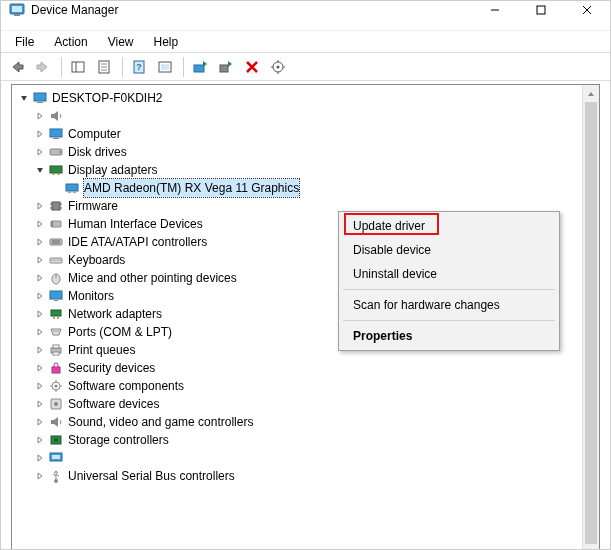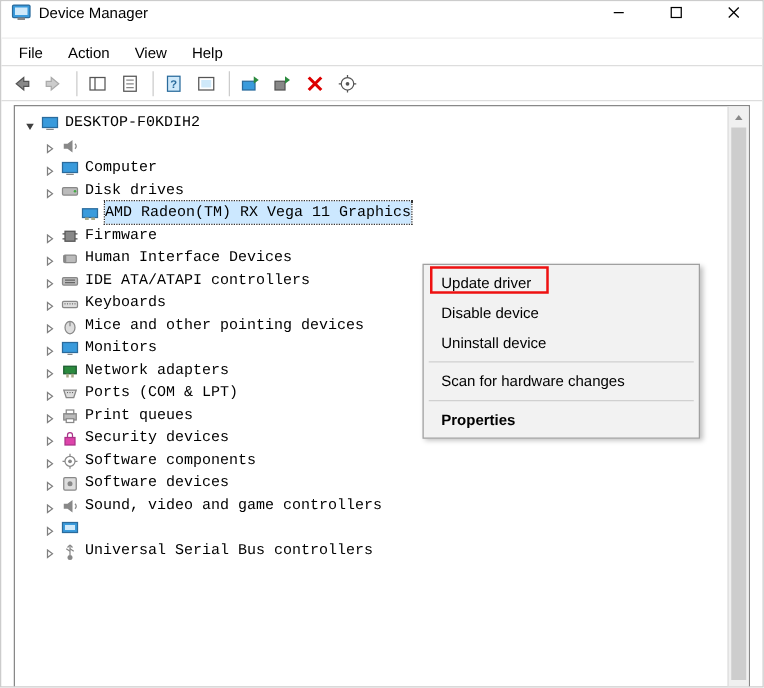--- a/index.html
+++ b/index.html
@@ -50,24 +50,23 @@
     border:1px solid #888;
     margin:3px 10px 10px 10px;
     height:478px;
     overflow:hidden;
     padding:4px 0;
   }
   .tree ul { list-style:none; margin:0; padding-left:16px; }
   .tree > ul { padding-left:4px; }
   .tree li { white-space:nowrap; }
   .row {
-    display:flex; align-items:flex-end;
+    display:flex; align-items:center;
     height:18px; line-height:18px;
     padding-left:2px;
-    font-family:Liberation Mono, monospace;
   }
   .expander {
     width:12px; height:12px;
     display:inline-flex; align-items:center; justify-content:center;
     margin-right:2px;
     color:#666;
     font-size:10px;
   }
   .expander.hidden { visibility:hidden; }
   .node-icon {
@@ -275,20 +274,35 @@
             <span class="node-icon">
                   <svg viewBox="0 0 16 16">
                     <rect x="2" y="5" width="12" height="6" rx="1" fill="#bbb" stroke="#888"></rect>
                     <circle cx="12" cy="8" r="1" fill="#4a4"></circle>
                   </svg>
                 </span>
             <span class="label">Disk drives</span>
           </div>
             </li>
           <li>
+            <div class="row">
+              <span class="expander">
+                  <svg width="10" height="10" viewBox="0 0 10 10">
+                    <path d="M2 3 L8 3 L5 8 Z" fill="#404040"></path>
+                  </svg>
+                </span>
+              <span class="node-icon">
+                  <svg viewBox="0 0 16 16">
+                    <rect x="2" y="4" width="12" height="7" fill="#2b8a3e" stroke="#1a5a2e"></rect>
+                    <rect x="4" y="11" width="3" height="2" fill="#aa8"></rect>
+                    <rect x="9" y="11" width="3" height="2" fill="#aa8"></rect>
+                  </svg>
+                </span>
+              <span class="label">Display adapters</span>
+            </div>
             <ul>
               <li>
                   <div class="row">
                 <span class="expander hidden"></span>
                 <span class="node-icon">
                       <svg viewBox="0 0 16 16">
                         <rect x="2" y="4" width="12" height="7" fill="#3a9bdc" stroke="#2a6b9c"></rect>
                         <rect x="4" y="11" width="3" height="2" fill="#aa8"></rect>
                         <rect x="9" y="11" width="3" height="2" fill="#aa8"></rect>
                       </svg>
@@ -521,20 +535,36 @@
             </li>
           <li>
               <div class="row">
             <span class="expander">
                   <svg width="10" height="10" viewBox="0 0 10 10">
                     <path d="M3 2 L7 5 L3 8 Z" fill="none" stroke="#808080"></path>
                   </svg>
                 </span>
             <span class="node-icon">
                   <svg viewBox="0 0 16 16">
+                    <rect x="3" y="4" width="10" height="8" fill="#2b8a3e" stroke="#1a5a2e"></rect>
+                    <circle cx="8" cy="8" r="2" fill="#1a5a2e"></circle>
+                  </svg>
+                </span>
+            <span class="label">Storage controllers</span>
+          </div>
+            </li>
+          <li>
+              <div class="row">
+            <span class="expander">
+                  <svg width="10" height="10" viewBox="0 0 10 10">
+                    <path d="M3 2 L7 5 L3 8 Z" fill="none" stroke="#808080"></path>
+                  </svg>
+                </span>
+            <span class="node-icon">
+                  <svg viewBox="0 0 16 16">
                     <rect x="2" y="3" width="12" height="8" fill="#3a9bdc" stroke="#2a6b9c"></rect>
                     <rect x="4" y="5" width="8" height="4" fill="#cfe9fa"></rect>
                   </svg>
                 </span>
           </div>
             </li>
           <li>
               <div class="row">
             <span class="expander">
                   <svg width="10" height="10" viewBox="0 0 10 10">

